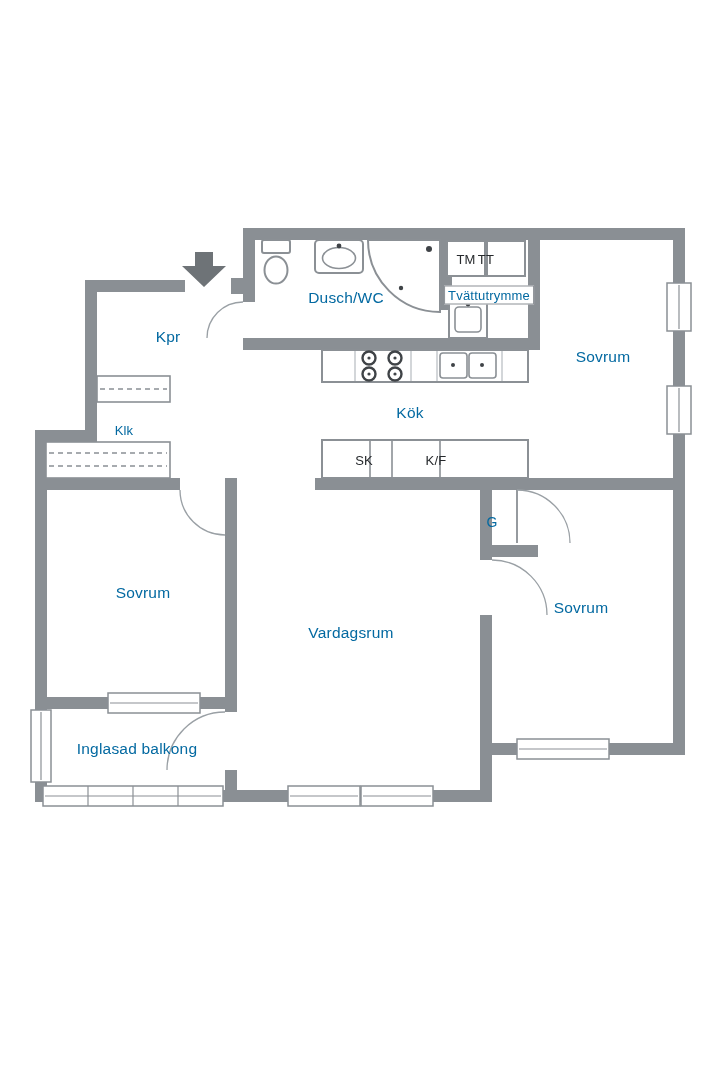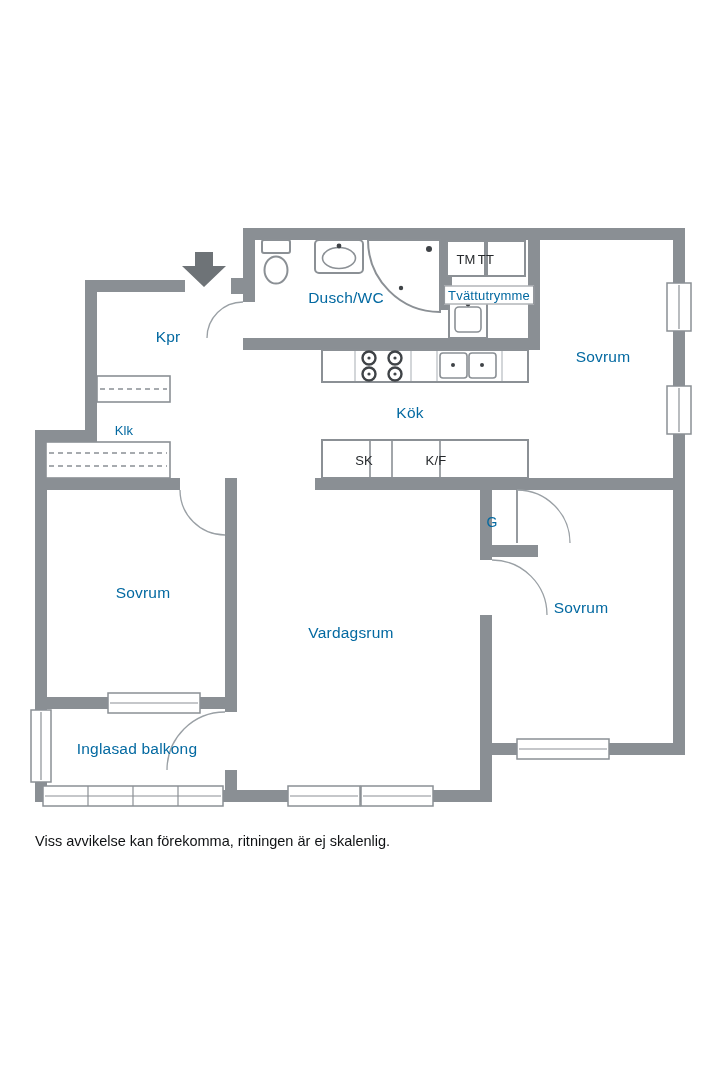--- a/index.html
+++ b/index.html
@@ -185,14 +185,13 @@
   <div class="lbl" id="lbl-vardag" data-name="room-label-vardagsrum">Vardagsrum</div>
   <div class="lbl" id="lbl-sovr" data-name="room-label-sovrum-right">Sovrum</div>
   <div class="lbl" id="lbl-balkong" data-name="room-label-inglasad-balkong">Inglasad balkong</div>
   <div class="lbl mid" id="lbl-g" data-name="room-label-garderob">G</div>
 
   <div class="lbl tiny" id="lbl-tm" data-name="appliance-label-tm">TM</div>
   <div class="lbl tiny" id="lbl-tt" data-name="appliance-label-tt">TT</div>
   <div class="lbl tiny" id="lbl-sk" data-name="appliance-label-sk">SK</div>
   <div class="lbl tiny" id="lbl-kf" data-name="appliance-label-kf">K/F</div>
 
-  <div class="disclaimer" data-name="disclaimer-text">Viss avvikelse kan förekomma, ritningen är ej skalenlig.</div>
 </div>
 
 </body></html>

